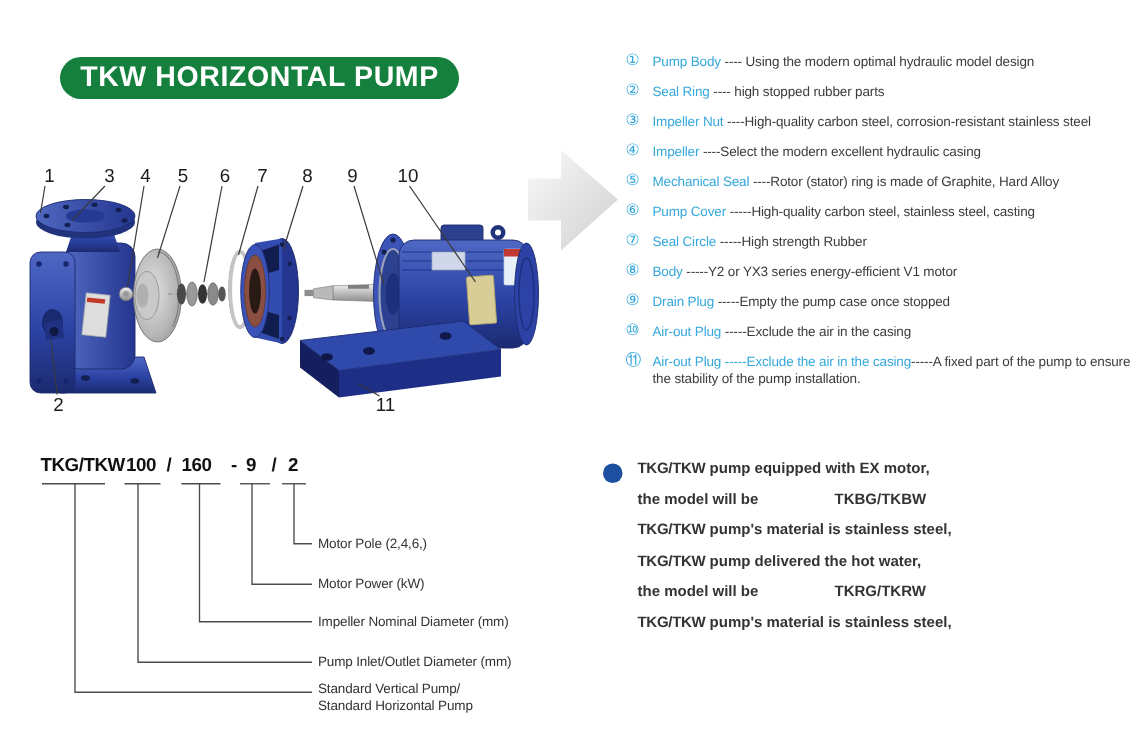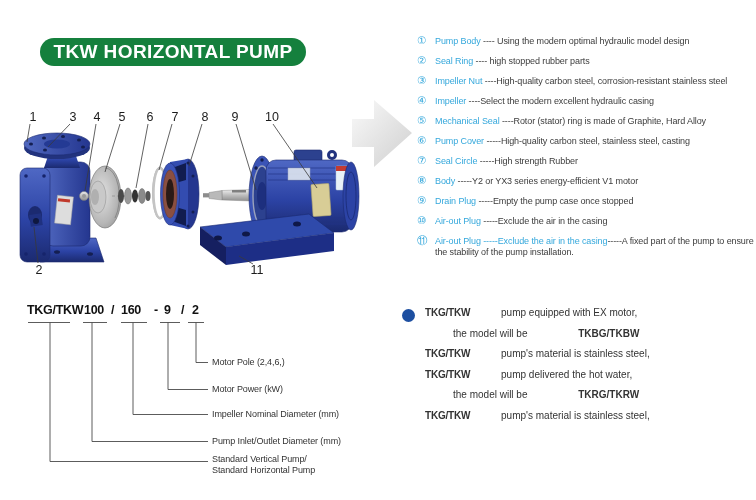--- a/index.html
+++ b/index.html
@@ -39,21 +39,21 @@
   .notes{position:absolute;left:402px;top:303px;width:350px;}
   .note-bullet{
     position:absolute;left:0;top:6px;width:13px;height:13px;border-radius:50%;
     background:#1d4fa1;
   }
   .note-lines{margin-left:23px;}
   .note-line{height:20.5px;line-height:20.5px;font-size:10px;color:#333;white-space:nowrap;}
   .note-line:nth-child(7){height:15px;line-height:15px;}
   .note-line:nth-child(8){height:15px;line-height:15px;}
   .np-code{font-weight:bold;letter-spacing:-0.2px;}
-  .np-plain{font-weight:normal;padding-left:28px;}
+  .np-plain{font-weight:bold;}
   .np-model{font-weight:bold;margin-left:48px;}
   .np-model-big{font-weight:bold;font-size:11px;letter-spacing:.3px;}
 </style>
 </head>
 <body>
 
 <div class="page">
 
   <div class="banner">
     <span class="banner-title">TKW HORIZONTAL PUMP</span>

